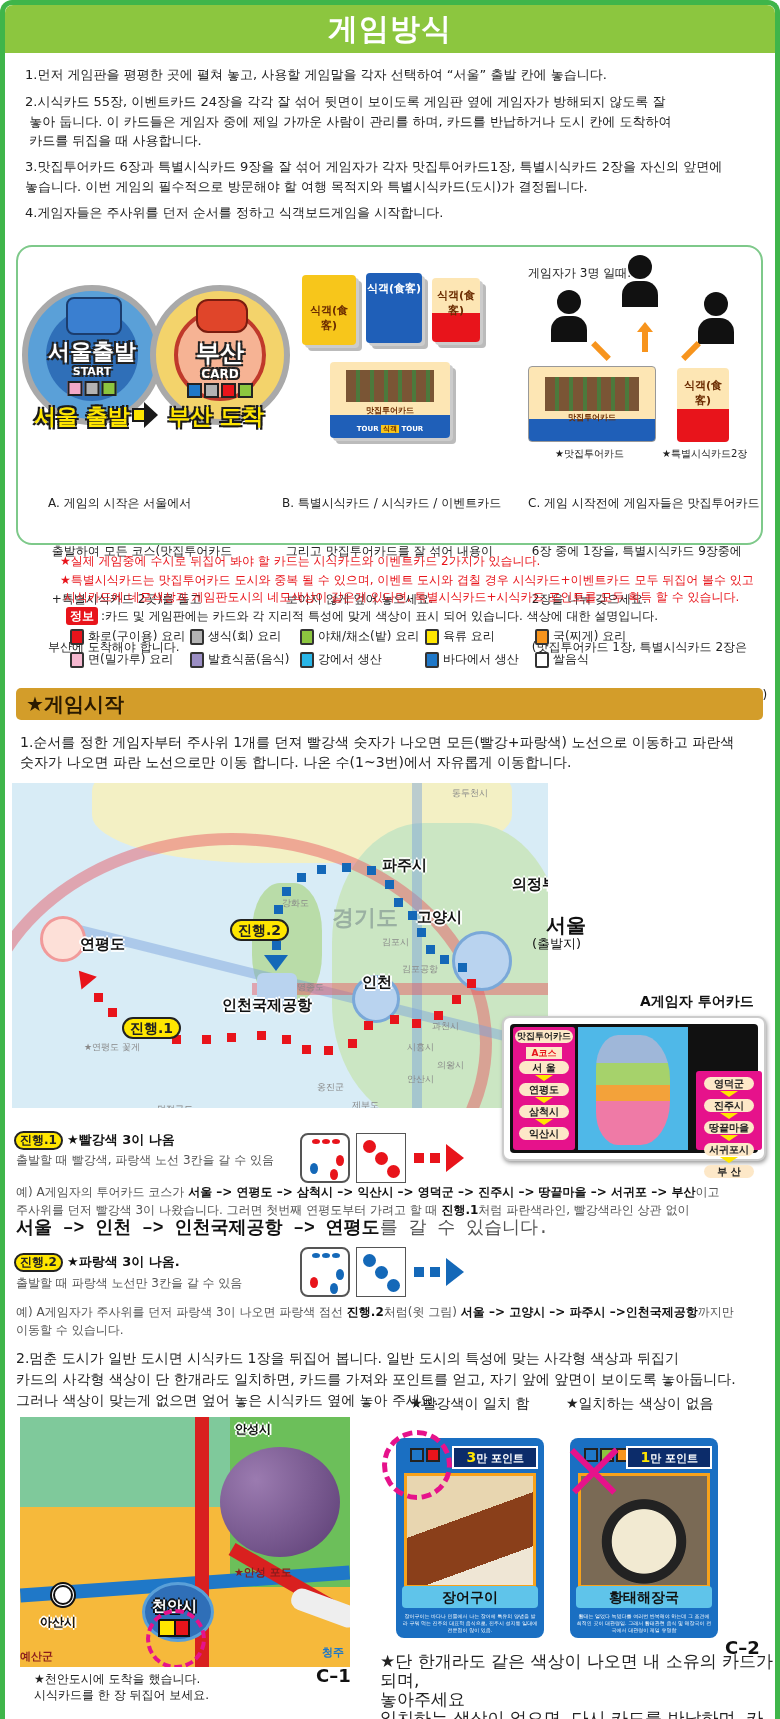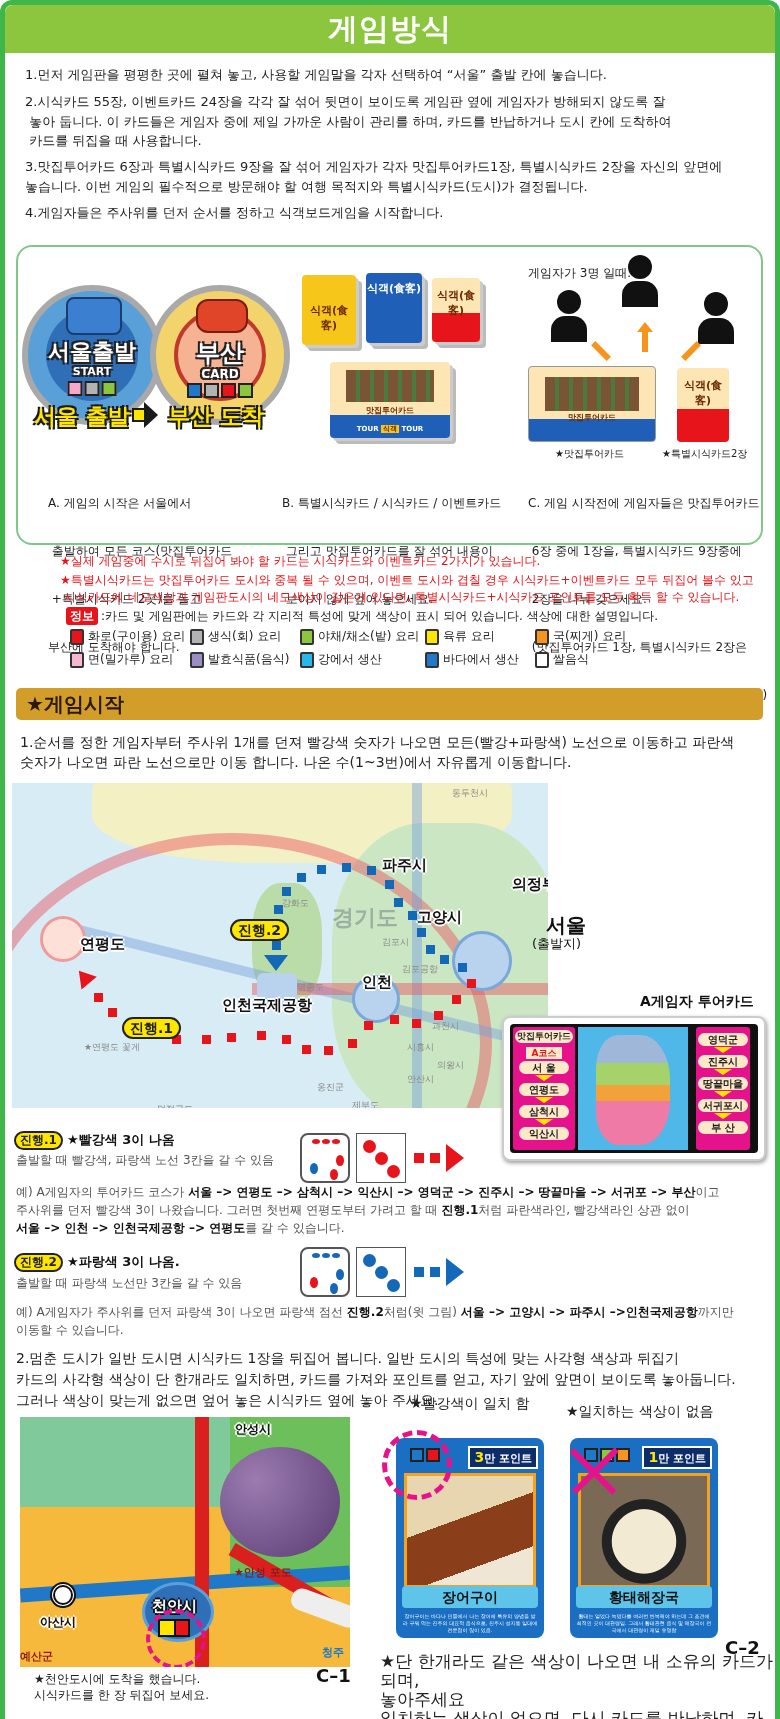--- a/index.html
+++ b/index.html
@@ -60,21 +60,21 @@
   .face .pip { position: absolute; width: 13px; height: 13px; border-radius: 50%; }
   .dash-arrow { position: absolute; display: flex; align-items: center; gap: 6px; }
   .dash-arrow .sq { width: 10px; height: 10px; }
   .dash-arrow .tri { width: 0; height: 0; border-top: 14px solid transparent; border-bottom: 14px solid transparent; }
   .b { font-weight: bold; color: #111; }
   .grey { color: #555; }
   .photo { position: absolute; overflow: hidden; }
   .food-card { position: absolute; width: 148px; height: 200px; background: #1a6fc2; border-radius: 8px; }
   .food-card .top-sw { position: absolute; left: 14px; top: 10px; display: flex; gap: 2px; }
   .food-card .top-sw span { width: 14px; height: 14px; border: 2px solid #222; display: block; }
-  .food-card .pts { position: absolute; right: 6px; top: 8px; background: #0c2c6a; border: 2px solid #fff; color: #fff; font-size: 11px; font-weight: bold; padding: 1px 4px; }
+  .food-card .pts { position: absolute; right: 6px; top: 8px; background: #0c2c6a; border: 2px solid #fff; color: #fff; font-size: 11px; font-weight: bold; padding: 1px 12px; }
   .food-card .pts b { color: #ffe600; font-size: 14px; }
   .food-card .pic { position: absolute; left: 8px; top: 35px; right: 8px; height: 115px; background: #fdf2c4; border: 3px solid #f7a21b; }
   .food-card .ribbon { position: absolute; left: 6px; right: 6px; top: 148px; height: 22px; background: #5fc4ea; border-radius: 4px; text-align: center; font-weight: bold; font-size: 14px; line-height: 22px; color: #111; }
   .food-card .desc { position: absolute; left: 6px; right: 6px; bottom: 4px; font-size: 5px; line-height: 7px; color: #fff; text-align: center; }
   .c-label { position: absolute; font-size: 18px; font-weight: bold; color: #111; }
 </style>
 </head>
 <body>
 
 <div class="frame"></div>
@@ -335,21 +335,21 @@
         <div class="tc-down"></div>
       <span class="tc-stop">연평도</span>
         <div class="tc-down"></div>
       <span class="tc-stop">삼척시</span>
         <div class="tc-down"></div>
       <span class="tc-stop">익산시</span>
     </div>
     <div class="tc-map">
       <div style="position:absolute; left:18px; top:8px; width:74px; height:110px; background:linear-gradient(#9fb7d9 0 25%, #a6d26b 25% 45%, #f3a23a 45% 60%, #ef7aa6 60% 100%); border-radius:30% 40% 40% 30%;"></div>
     </div>
-    <div class="tc-col" style="left:186px; width:54px;">
+    <div class="tc-col" style="left:186px; width:66px;margin-top:44px;">
       <span class="tc-stop" style="margin-top:6px;">영덕군</span>
         <div class="tc-down"></div>
       <span class="tc-stop">진주시</span>
         <div class="tc-down"></div>
       <span class="tc-stop">땅끝마을</span>
         <div class="tc-down"></div>
       <span class="tc-stop">서귀포시</span>
         <div class="tc-down"></div>
       <span class="tc-stop">부 산</span>
     </div>
@@ -375,21 +375,21 @@
   <div class="pip" style="left:30px; top:31px; background:#e8141b"></div>
 </div>
 <div class="dash-arrow" style="left:414px; top:1144px;">
   <span class="sq" style="background:#e8141b"></span>
     <span class="sq" style="background:#e8141b"></span>
   <span class="tri" style="border-left:18px solid #e8141b"></span>
 </div>
 
 <div class="p grey" style="left:16px; top:1183px; font-size:12px; white-space:pre;"><span>예) A게임자의 투어카드 코스가 </span><span class="b">서울 –&gt; 연평도 –&gt; 삼척시 –&gt; 익산시 –&gt; 영덕군 –&gt; 진주시 –&gt; 땅끝마을 –&gt; 서귀포 –&gt; 부산</span><span>이고</span></div>
 <div class="p grey" style="left:16px; top:1201px; font-size:12px;"><span>주사위를 던저 빨강색 3이 나왔습니다. 그러면 첫번째 연평도부터 가려고 할 때 </span><span class="b">진행.1</span><span>처럼 파란색라인, 빨강색라인 상관 없이</span></div>
-<div class="p grey" style="left:16px; top:1219px; font-size:12px;"><span class="b">서울 –&gt; 인천 –&gt; 인천국제공항 –&gt; 연평도</span><span>를 갈 수 있습니다.</span></div>
+<div class="p grey" style="left:16px; top:1219px; font-size:18px;font-family:Liberation Mono, monospace;"><span class="b">서울 –&gt; 인천 –&gt; 인천국제공항 –&gt; 연평도</span><span>를 갈 수 있습니다.</span></div>
 
 <div class="p" style="left:14px; top:1253px; font-size:13px;">
   <span class="step-pill" style="position:static; display:inline-block; font-size:12px; line-height:15px; padding:0 4px;">진행.2</span>
   <span class="b">★파랑색 3이 나옴.</span>
 </div>
 <div class="p grey" style="left:16px; top:1274px; font-size:12px;">출발할 때 파랑색 노선만 3칸을 갈 수 있음</div>
 <div class="die" style="left:300px; top:1247px;">
   <div class="pip" style="left:10px; top:4px; width:8px; height:5px; background:#1468b8"></div>
   <div class="pip" style="left:20px; top:4px; width:8px; height:5px; background:#1468b8"></div>
   <div class="pip" style="left:30px; top:4px; width:8px; height:5px; background:#1468b8"></div>
@@ -438,21 +438,21 @@
   <div style="position:absolute; left:270px; top:180px; width:70px; height:22px; background:#eee; border-radius:10px; transform:rotate(20deg);"></div>
   <div style="position:absolute; left:302px; top:228px; font-size:11px; font-weight:bold; color:#1f78c8;">청주</div>
 </div>
 <div class="c-label" style="left:316px; top:1665px;">C–1</div>
 <div class="caption" style="left:34px; top:1671px; font-size:12px;">
   <div>★천안도시에 도착을 했습니다.</div>
   <div>시식카드를 한 장 뒤집어 보세요.</div>
 </div>
 
 <div class="caption" style="left:410px; top:1395px; font-size:14px;">★빨강색이 일치 함</div>
-<div class="caption" style="left:566px; top:1395px; font-size:14px;margin-top:8px;">★일치하는 색상이 없음</div>
+<div class="caption" style="left:566px; top:1395px; font-size:14px;">★일치하는 색상이 없음</div>
 
 <div class="food-card" style="left:396px; top:1438px;">
   <div class="top-sw">
       <span style="background:#1f78c8"></span>
       <span style="background:#e8141b"></span>
     </div>
   <div class="pts"><b>3</b><span>만 포인트</span></div>
   <div class="pic" style="background:linear-gradient(160deg, #e8d6b0 40%, #8a3f1a 40% 75%, #efe6d5 75%);"></div>
   <div class="ribbon">장어구이</div>
   <div class="desc">장어구이는 바다나 민물에서 나는 장어에 특유의 양념을 발라 구워 먹는 진주의 대표적 음식으로, 진주시 성지동 일대에 전문점이 많이 있음.</div>

